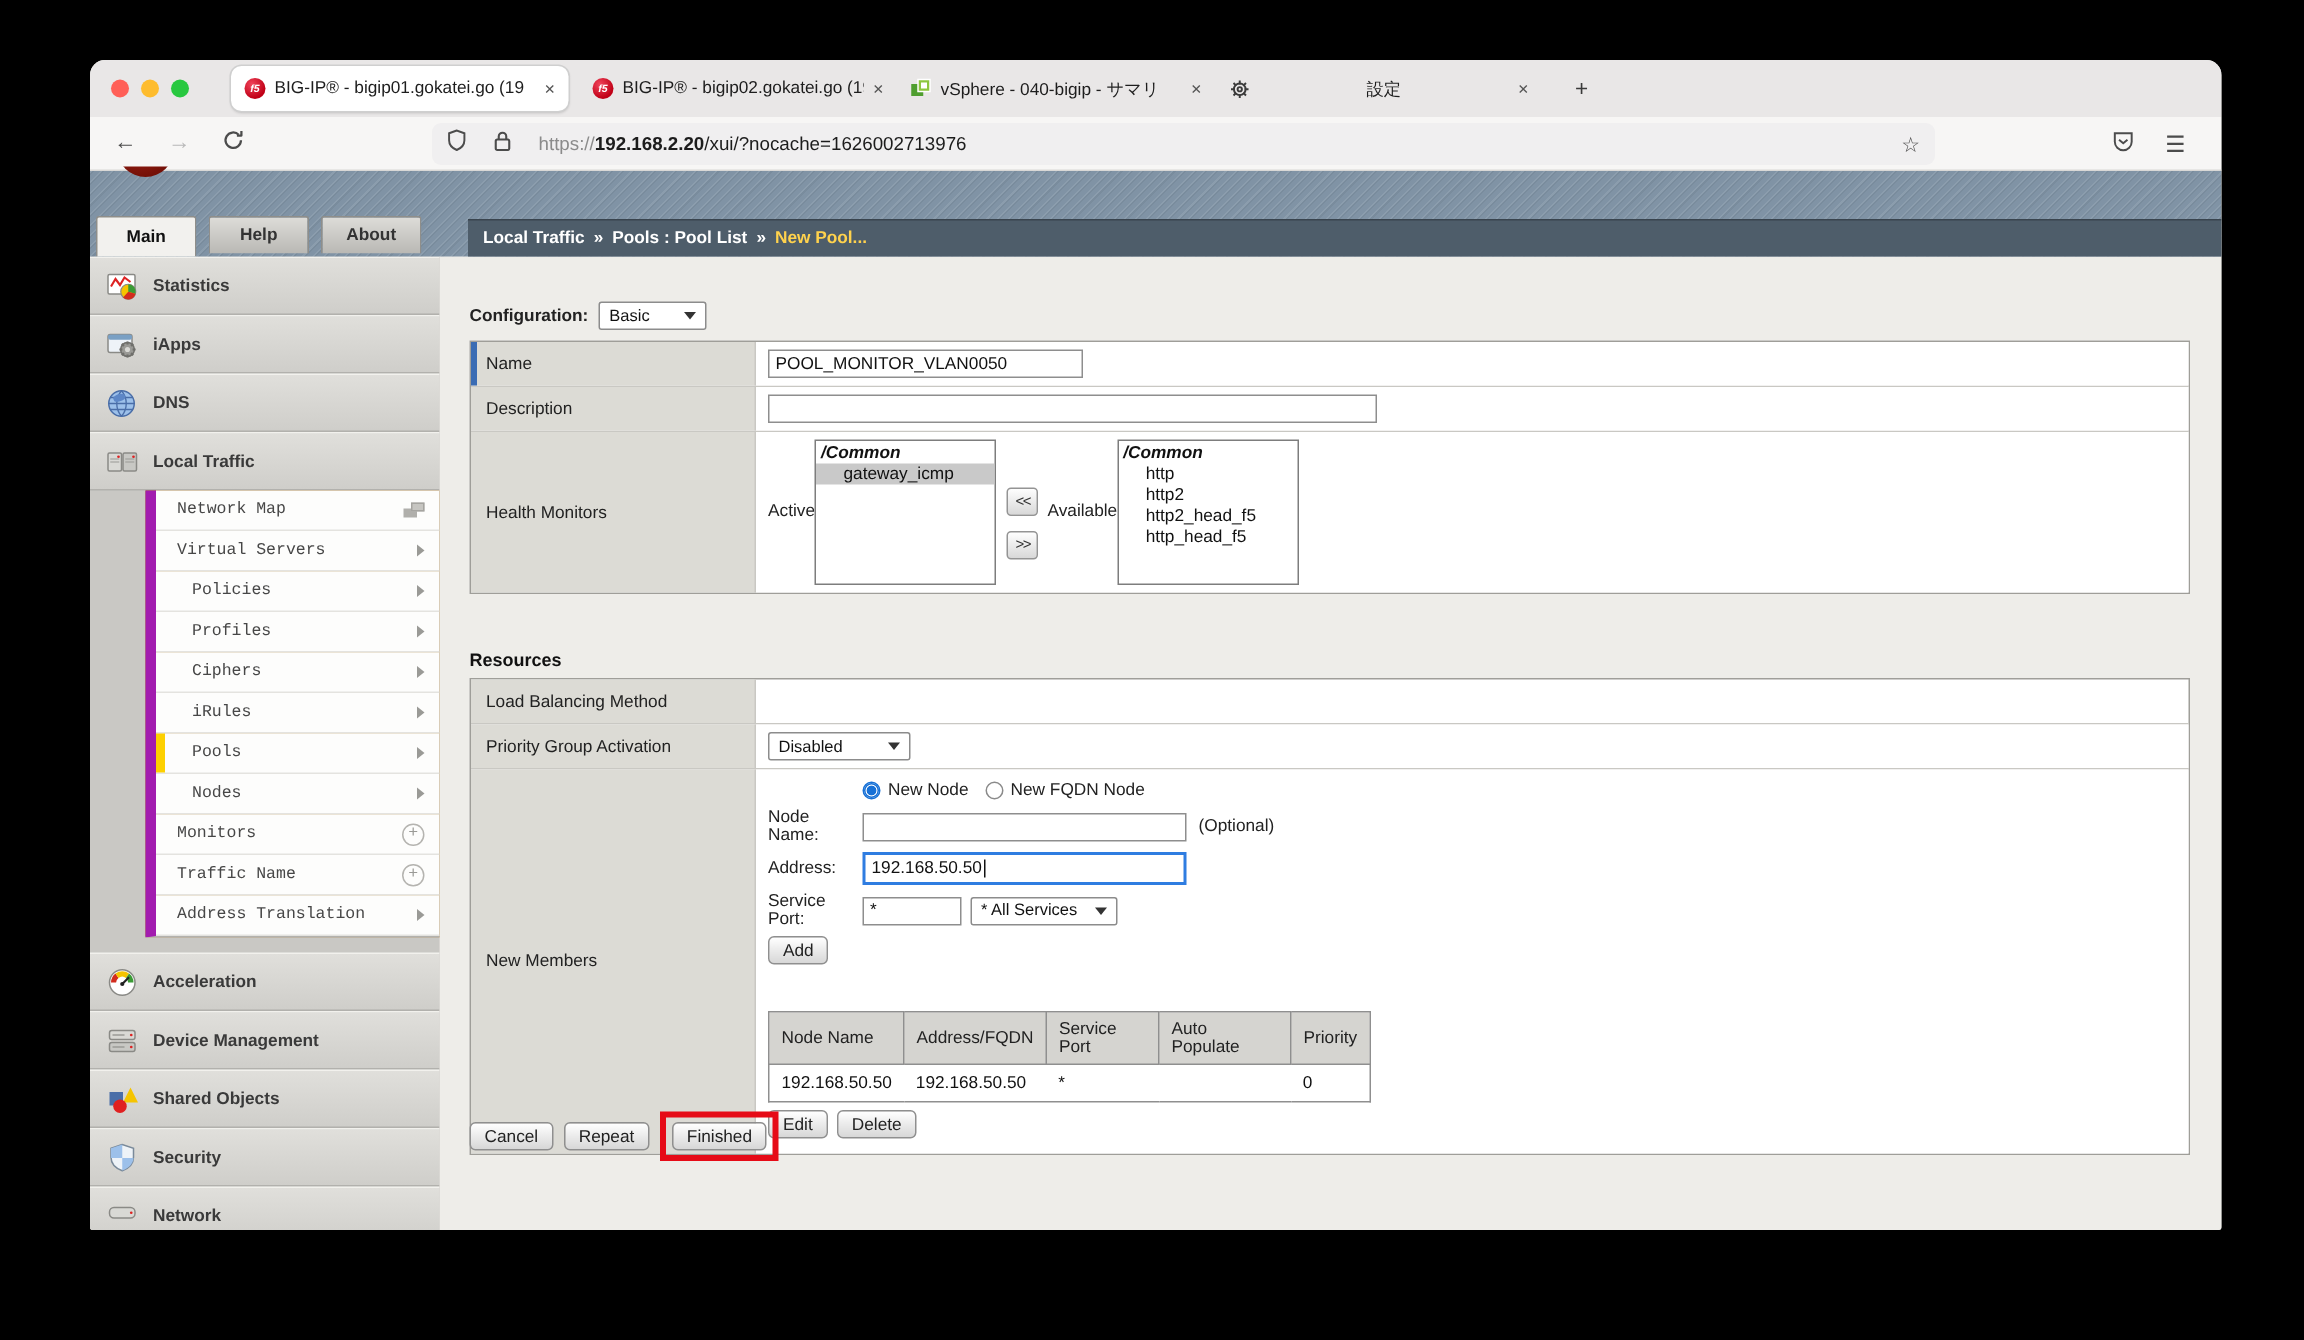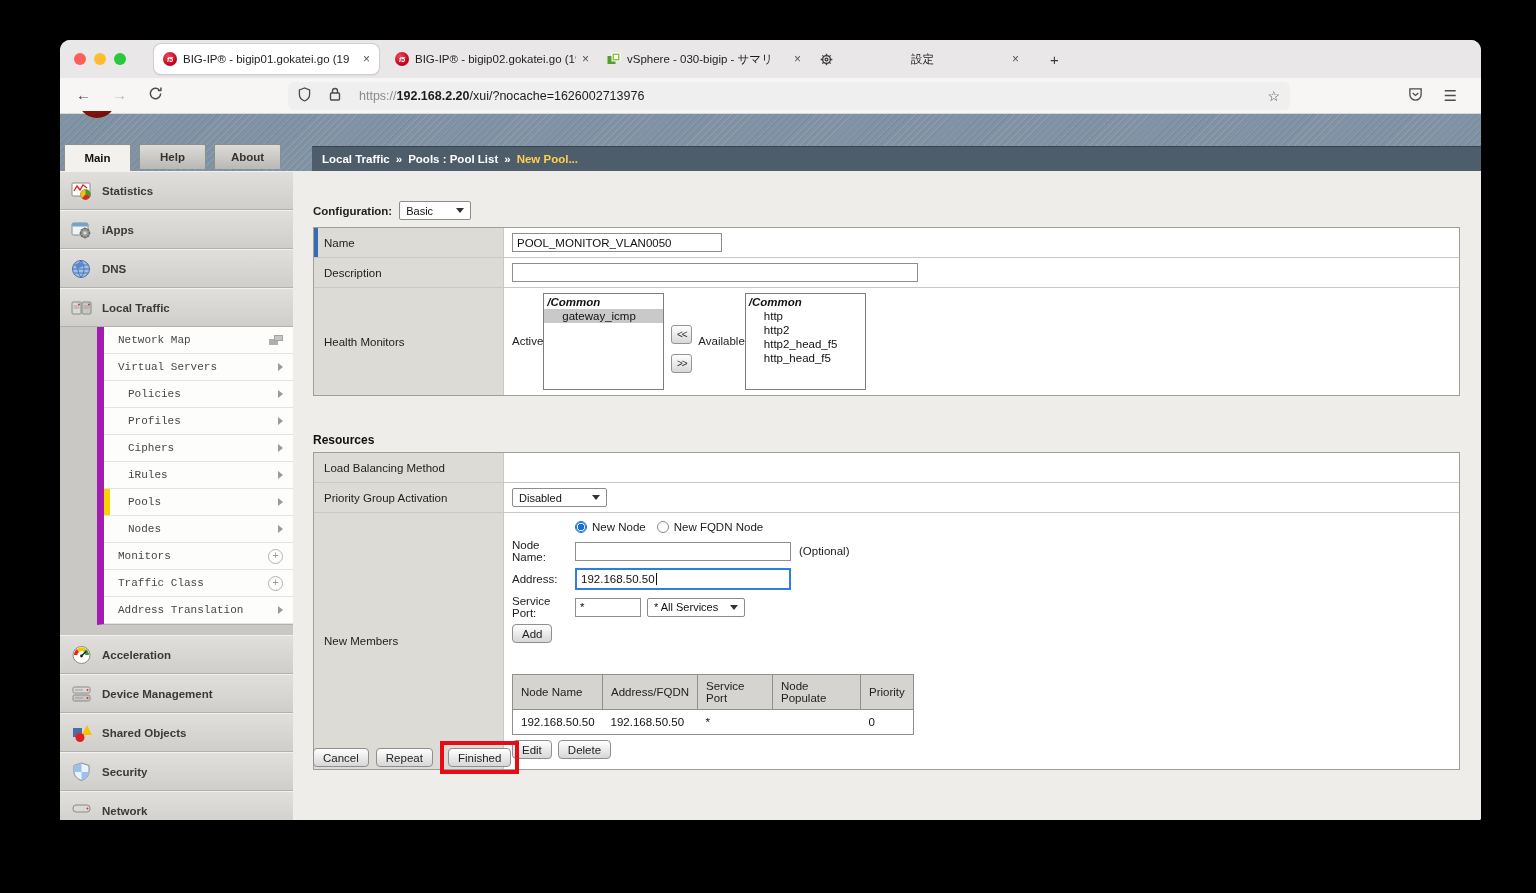--- a/index.html
+++ b/index.html
@@ -152,21 +152,21 @@
       </div>
 
       <div class="tab" style="width:212px;">
         <span class="favicon">
           <svg width="14" height="14" viewBox="0 0 14 14">
               <rect x="0.5" y="4" width="8" height="8" fill="#4f9e2f"></rect>
               <rect x="5" y="1" width="8" height="8" fill="#8dc63f" stroke="#fff" stroke-width="1"></rect>
               <rect x="7" y="3" width="4" height="4" fill="#fff"></rect>
             </svg>
         </span>
-        <span class="title">vSphere - 030-bigip - サマリ</span>
+        <span class="title">vSphere - 040-bigip - サマリ</span>
         <span class="close">×</span>
       </div>
 
       <div class="tab" style="width:218px;text-align:center;">
         <span class="favicon">
           <svg width="13" height="13" viewBox="0 0 20 20">
               <g fill="none" stroke="#3b3b3b" stroke-width="2">
                 <circle cx="10" cy="10" r="6"></circle>
                 <circle cx="10" cy="10" r="2.2"></circle>
                 <path d="M10 1v4M10 15v4M1 10h4M15 10h4M3.6 3.6l2.8 2.8M13.6 13.6l2.8 2.8M16.4 3.6l-2.8 2.8M6.4 13.6l-2.8 2.8"></path>
@@ -331,21 +331,21 @@
                 <span class="arrowR"></span>
               </span>
           </div>
           <div class="subrow">
             <span>Monitors</span>
             <span class="trail">
                 <span class="circplus">+</span>
               </span>
           </div>
           <div class="subrow">
-            <span>Traffic Class</span>
+            <span>Traffic Name</span>
             <span class="trail">
                 <span class="circplus">+</span>
               </span>
           </div>
           <div class="subrow">
             <span>Address Translation</span>
             <span class="trail">
                 <span class="arrowR"></span>
               </span>
           </div>
@@ -511,21 +511,21 @@
                 </span>
               </div>
               <span class="btn">Add</span>
 
               <table class="mtable">
                 <tbody>
                     <tr>
                   <th style="width:86px">Node Name</th>
                   <th style="width:84px">Address/FQDN</th>
                   <th style="width:75px">Service Port</th>
-                  <th style="width:88px">Node Populate</th>
+                  <th style="width:88px">Auto Populate</th>
                   <th style="width:46px">Priority</th>
                 </tr>
                 <tr>
                   <td>192.168.50.50</td>
                   <td>192.168.50.50</td>
                   <td>*</td>
                   <td></td>
                   <td>0</td>
                 </tr>
               </tbody>

